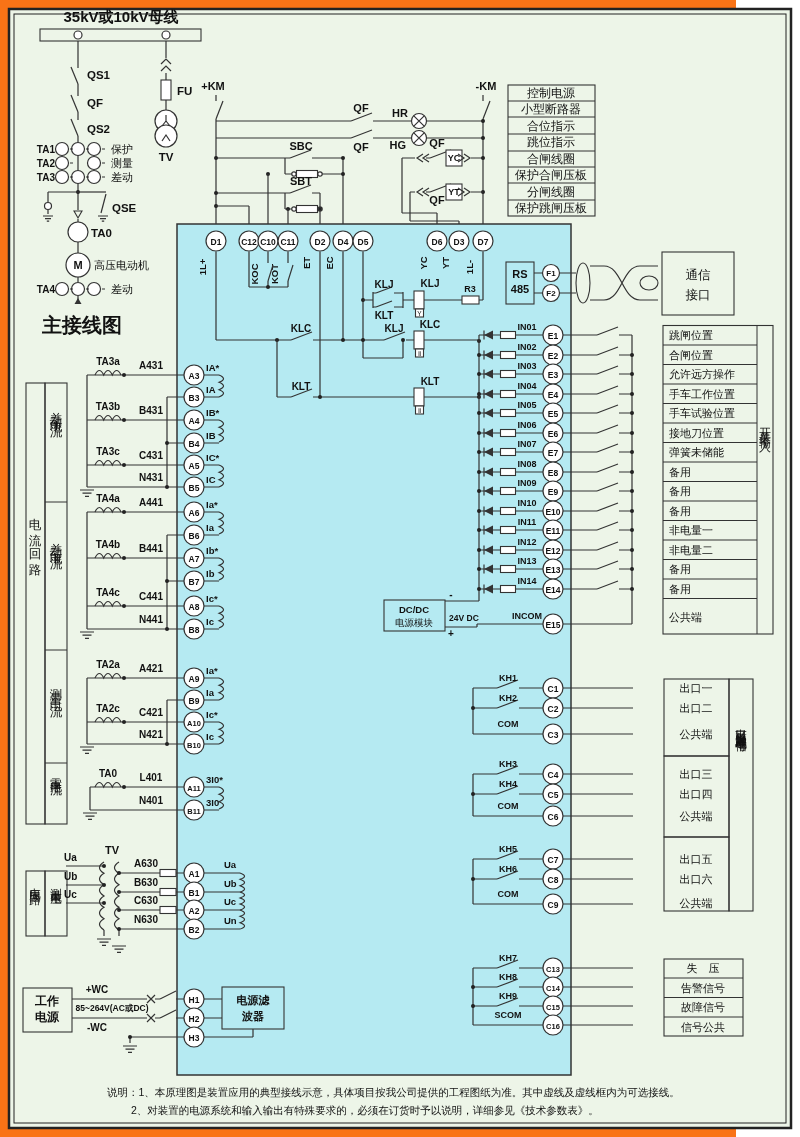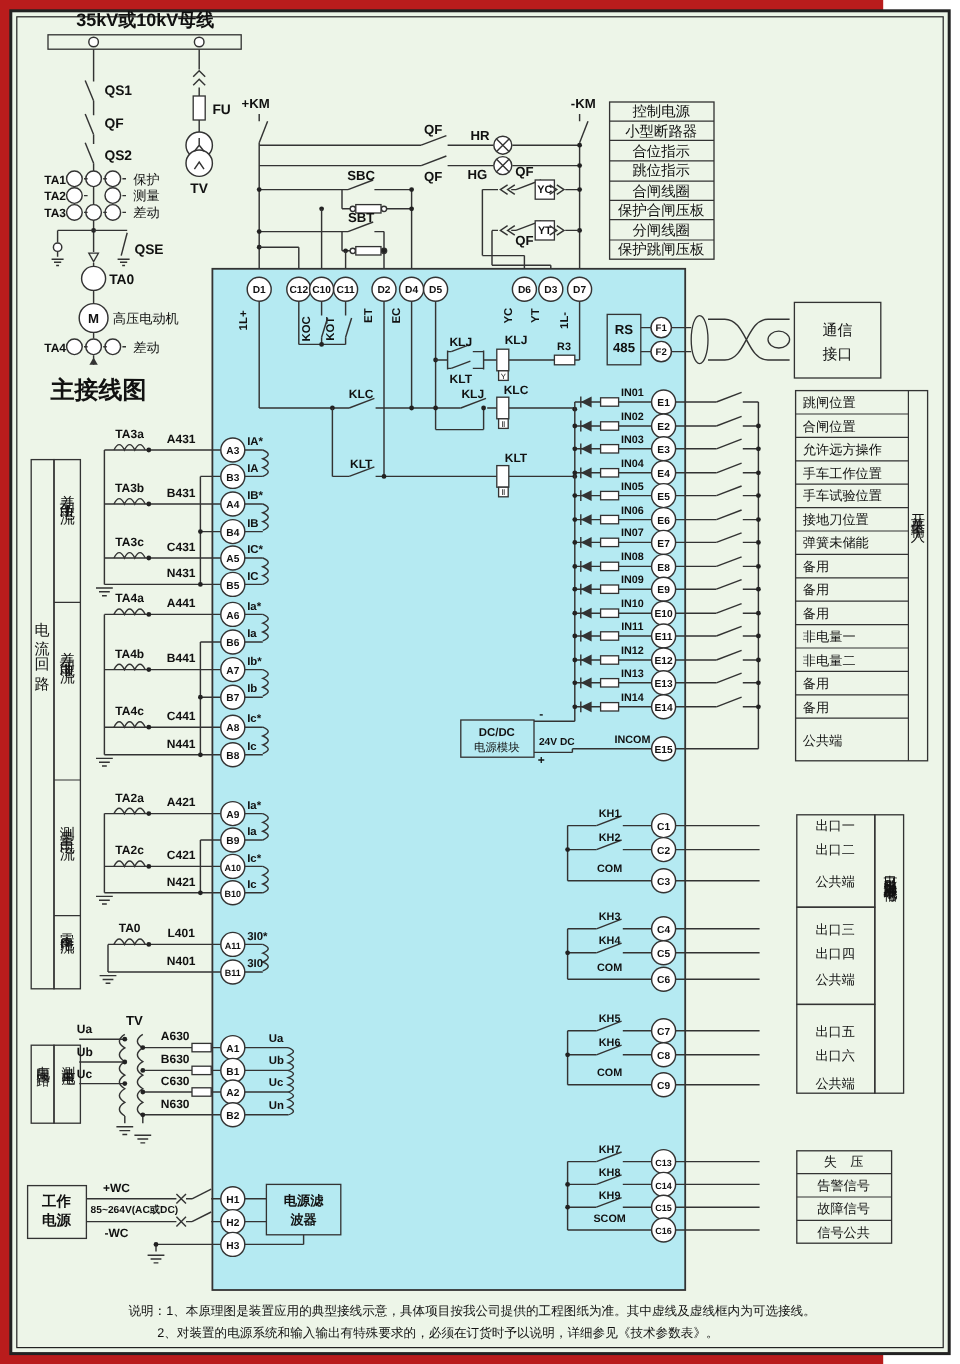--- a/index.html
+++ b/index.html
@@ -1,16 +1,16 @@
 <!DOCTYPE html>
 <html><head>
 <meta charset="utf-8">
 <style>
   html,body{margin:0;padding:0;background:#fff;}
-  .stage{width:736px;height:1137px;position:relative;background:#b91c1c;}
+  .stage{width:736px;height:1137px;position:relative;background:#f97316;}
   svg{display:block;}
   .w{stroke:#333;fill:none;stroke-width:1.2;}
   .w1{stroke:#333;fill:none;stroke-width:1;}
   .tc{fill:#fff;stroke:#333;stroke-width:1.2;}
   .wbox{fill:#fff;stroke:#333;stroke-width:1.1;}
   .box{fill:none;stroke:#333;stroke-width:1.1;}
   text{font-family:"Liberation Sans","DejaVu Sans",sans-serif;fill:#111;}
   .t85{font-size:8.5px;font-weight:bold;}
   .t9{font-size:9px;font-weight:bold;}
   .t95{font-size:9.5px;font-weight:bold;}

